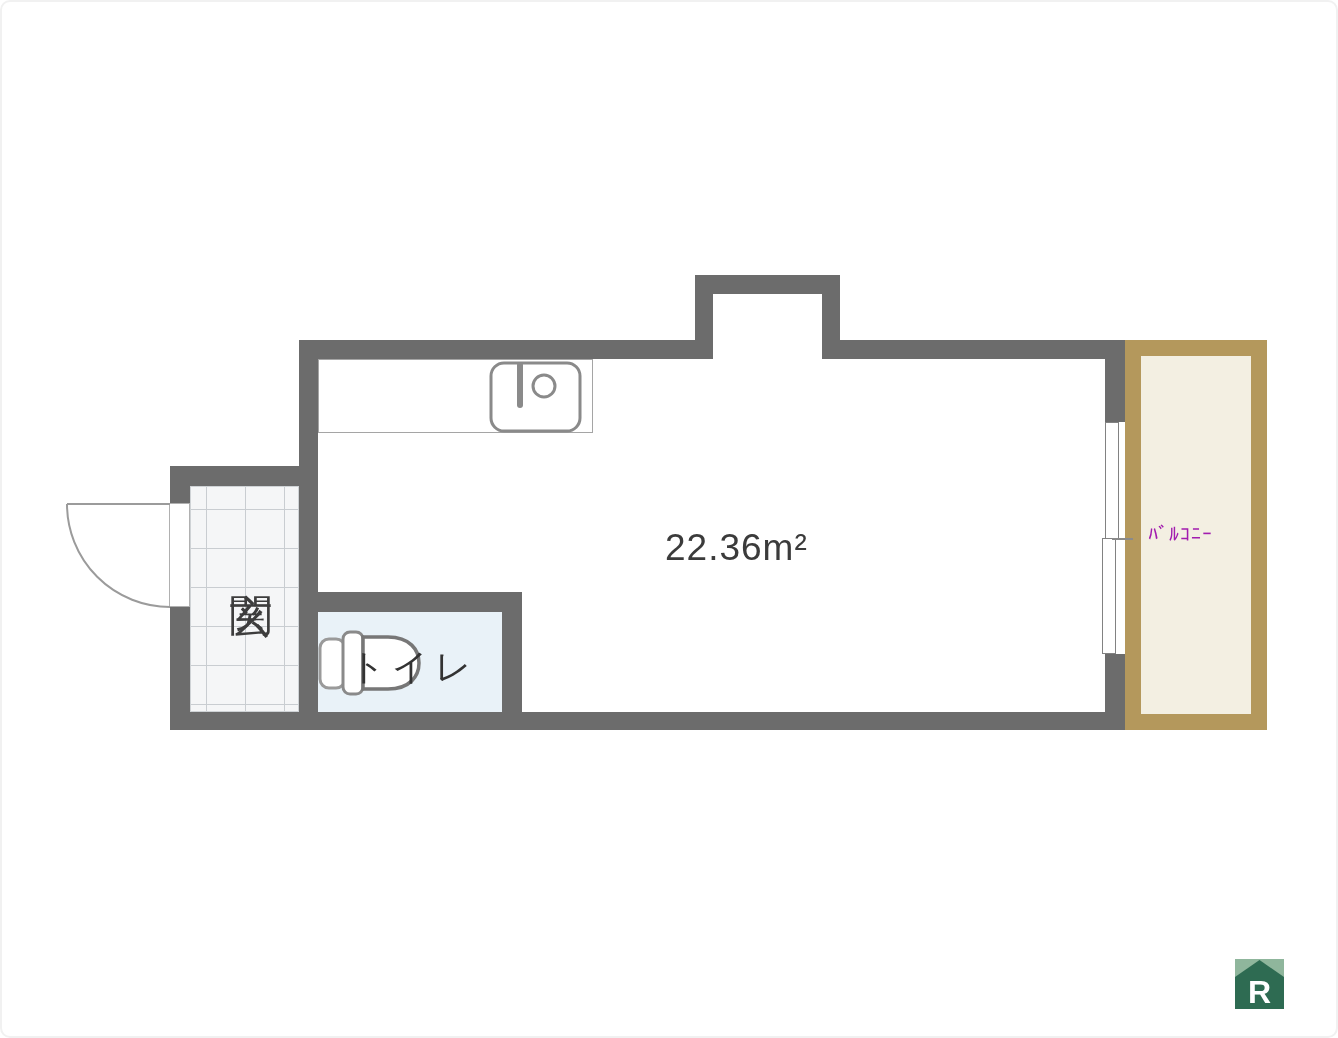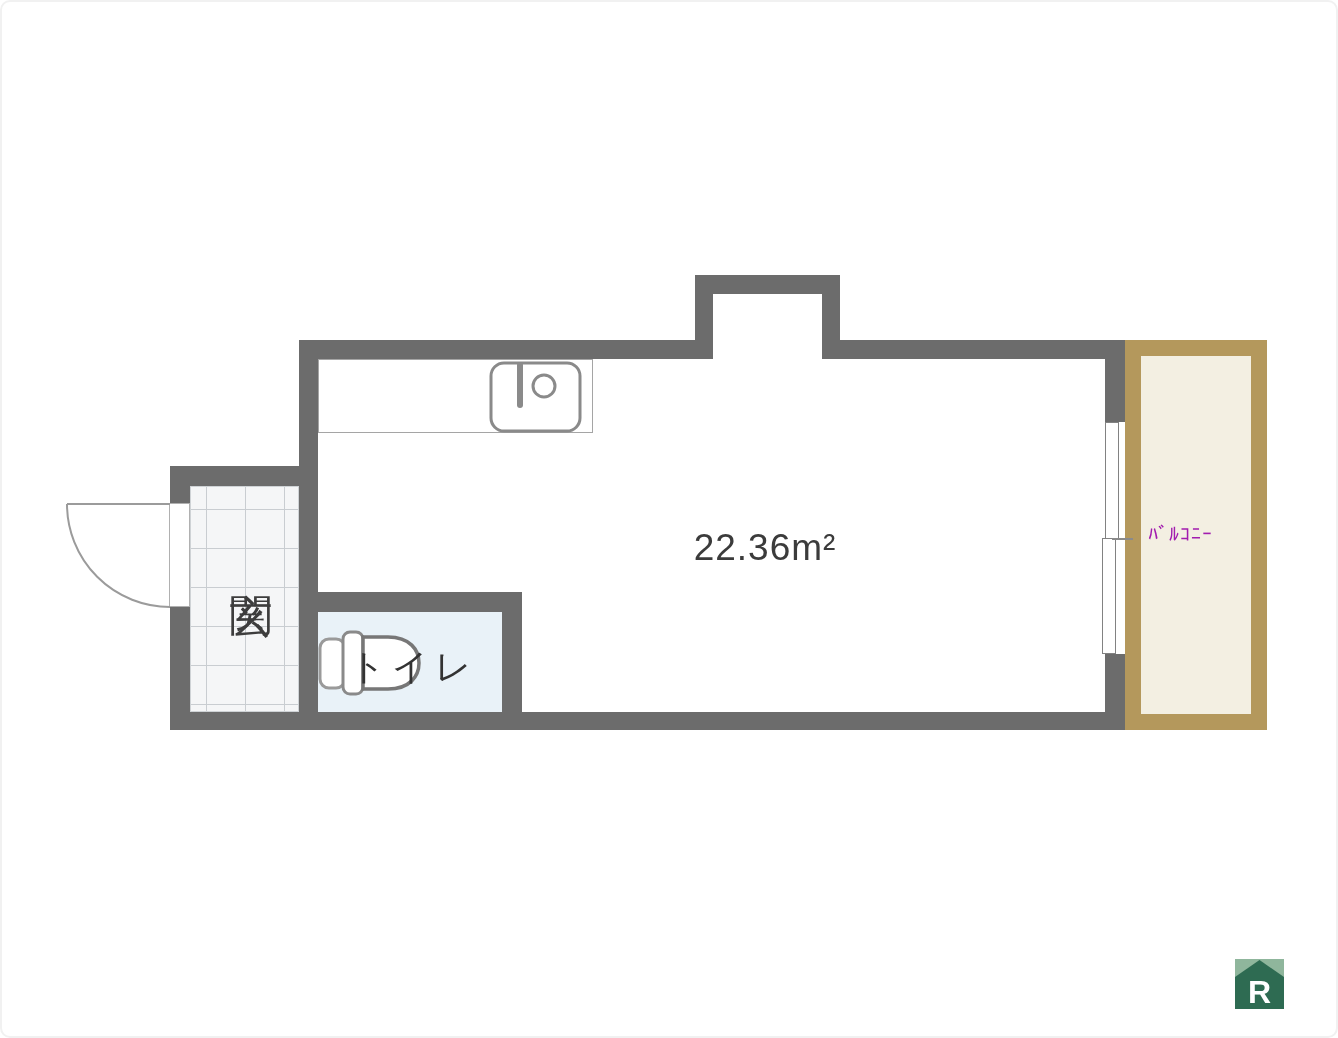--- a/index.html
+++ b/index.html
@@ -29,21 +29,21 @@
     background:#f3efe2;border:16px solid #b4985c;box-sizing:border-box;}
   .balcony-label{position:absolute;left:1146px;top:521px;font-size:20px;color:#a21caf;
     white-space:nowrap;letter-spacing:1px;}
   
   .pane{position:absolute;background:#ffffff;border:1.5px solid #828282;box-sizing:border-box;}
   .pane-tick{position:absolute;left:1110px;top:536px;width:21px;height:2px;background:#8a8a8a;}
   
   .door-leaf{position:absolute;left:167px;top:501px;width:21px;height:104px;background:#ffffff;
     border:1px solid #b0b0b0;box-sizing:border-box;}
   
-  .area-label{position:absolute;left:663px;top:525px;width:200px;text-align:center;
+  .area-label{position:absolute;left:663px;top:525px;width:200px;text-align:left;
     font-size:37px;color:#3b3b3b;font-weight:500;letter-spacing:1px;}
   .overlay-svg{position:absolute;left:0;top:0;width:1338px;height:1038px;pointer-events:none;}
 </style>
 </head>
 <body>
 
 <div class="canvas">
 
   <div class="balcony"></div>
   <span class="balcony-label">ﾊﾞﾙｺﾆｰ</span>

